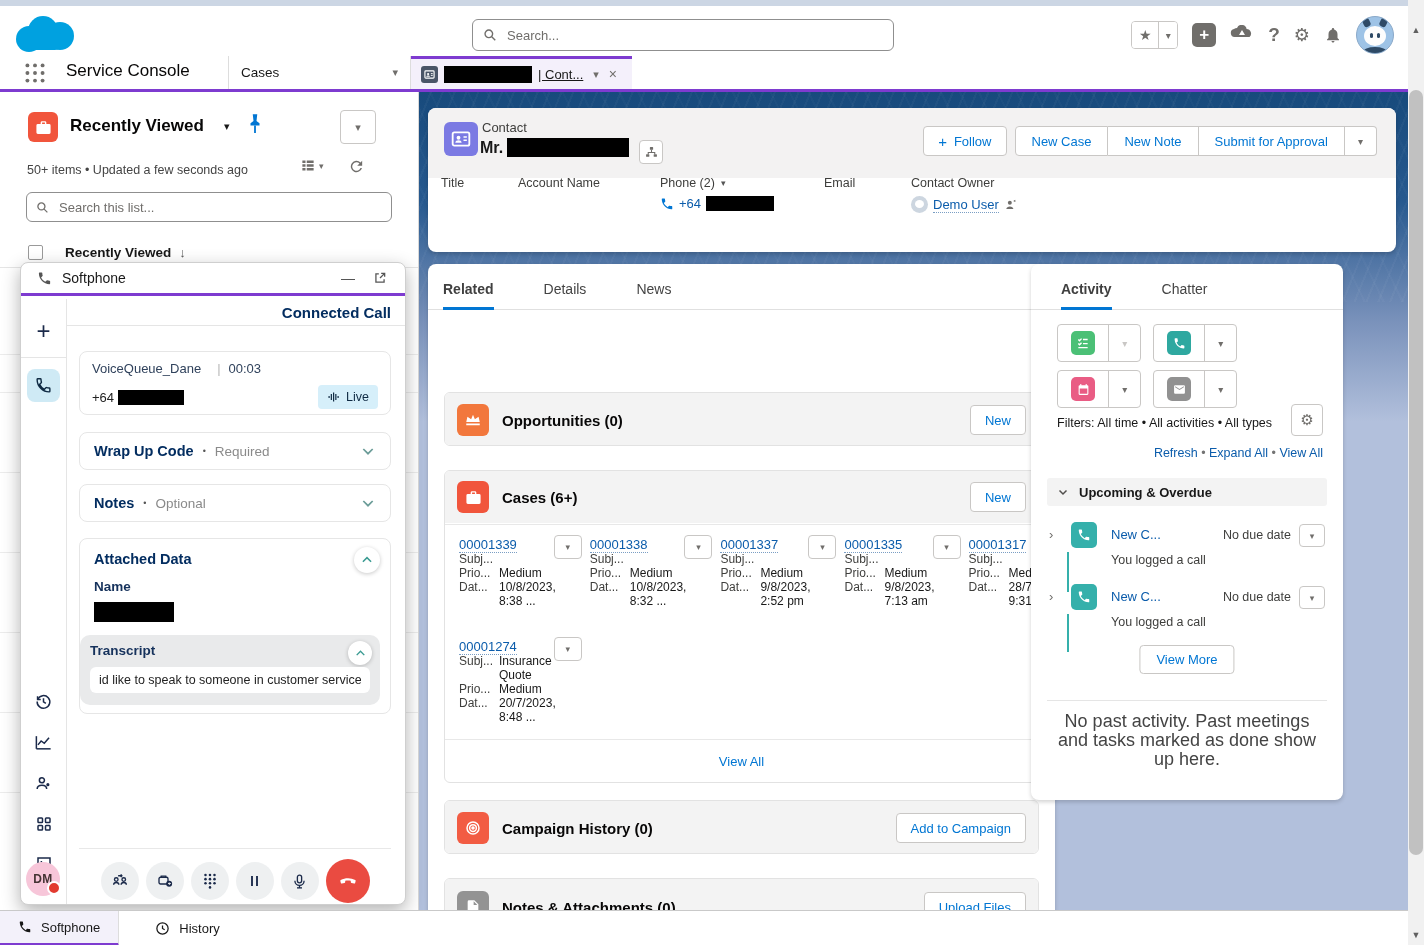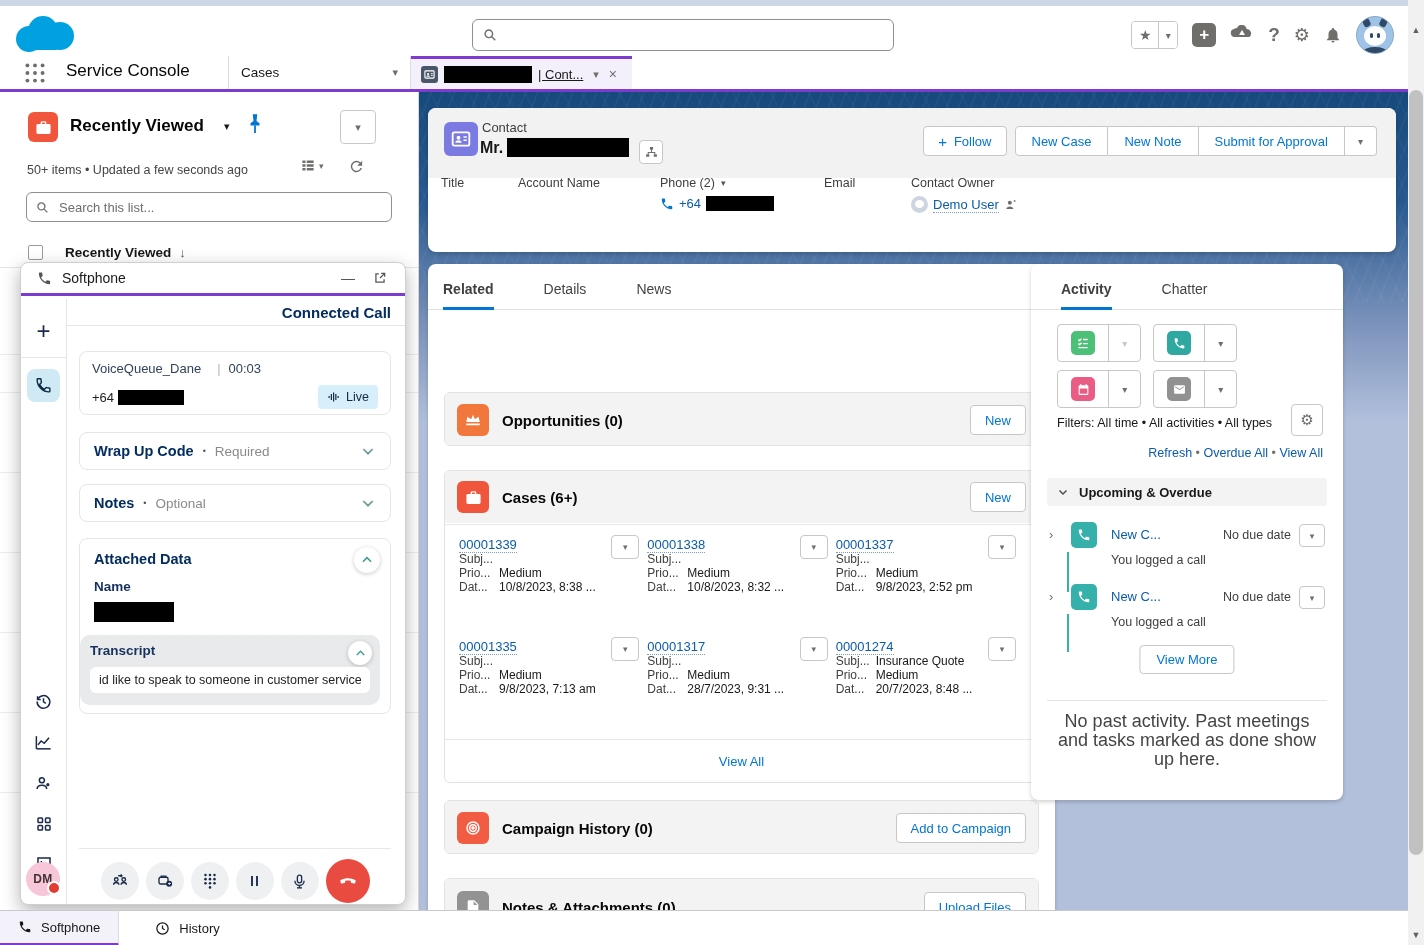--- a/index.html
+++ b/index.html
@@ -124,21 +124,21 @@
            display:flex;align-items:center;gap:14px;padding:0 12px;box-sizing:border-box}
   .dup-ico{width:24px;height:24px;border-radius:5px;background:#f2623c;display:flex;align-items:center;justify-content:center}
   .dup-msg{font-weight:bold;font-size:14px}
   .rl-box{position:absolute;left:16px;right:16px;border:1px solid #e2e2e2;border-radius:6px;box-sizing:border-box;overflow:hidden}
   .rl-head{height:52px;background:#f3f3f3;display:flex;align-items:center;gap:13px;padding:0 12px}
   .rl-title{font-weight:bold;font-size:15px;color:#080707}
   .rl-head .btn{margin-left:auto;height:30px;padding:0 14px}
   .opp-box{top:128px;height:54px}
   .opp-box .rl-head{height:54px;background:#f3f3f3}
   .cases-box{top:206px;height:313px;background:#fff}
-  .cases-body{position:absolute;left:0;top:53px;right:0;display:grid;grid-template-columns:1fr 1fr 1fr;
+  .cases-body{position:absolute;left:0;top:53px;right:0;display:grid;grid-template-columns:1fr 1fr 1fr 1fr 1fr;
               padding:12px 14px 0;row-gap:16px;border-top:1px solid #e8e8e8}
   .case-tile{position:relative;padding-right:34px;min-height:86px}
   .case-num{font-size:13px}
   .case-menu{position:absolute;right:8px;top:-2px}
   .crow{display:flex;font-size:12px}
   .clab{width:40px;color:#3e3e3c;flex:none}
   .cval{color:#181818}
   .view-all{position:absolute;left:0;right:0;bottom:0;height:42px;border-top:1px solid #e8e8e8;
             display:flex;align-items:center;justify-content:center;font-size:13px}
   .camp-box{top:536px;height:54px}
@@ -254,20 +254,21 @@
         <i></i>
         <i></i>
       </div>
     <div class="g-search">
       <span>
         <svg width="14" height="14" viewBox="0 0 24 24" fill="none" stroke="#706e6b" stroke-width="2.4">
             <circle cx="10" cy="10" r="6.5"></circle>
             <line x1="15" y1="15" x2="21" y2="21"></line>
           </svg>
       </span>
+      <input placeholder="Search..." style="">
     </div>
     <div class="g-actions">
       <div class="fav-combo">
         <span class="seg star">
             <span>★</span>
           </span>
         <span class="seg car">
             <span>▾</span>
           </span>
       </div>
@@ -720,21 +721,21 @@
           </span>
       </div>
     </div>
     <div class="filters-line">Filters: All time • All activities • All types</div>
     <div class="filter-gear">
         <span>⚙</span>
       </div>
     <div class="act-links">
       <a href="#">Refresh</a>
       <span>•</span>
-      <a href="#">Overdue All</a>
+      <a href="#">Expand All</a>
       <span>•</span>
       <a href="#">View All</a>
     </div>
     <div class="act-section">
       <svg width="12" height="12" viewBox="0 0 24 24" fill="none" stroke="#514f4d" stroke-width="3">
           <polyline points="5,9 12,16 19,9"></polyline>
         </svg>
       <span>Upcoming &amp; Overdue</span>
     </div>
 

